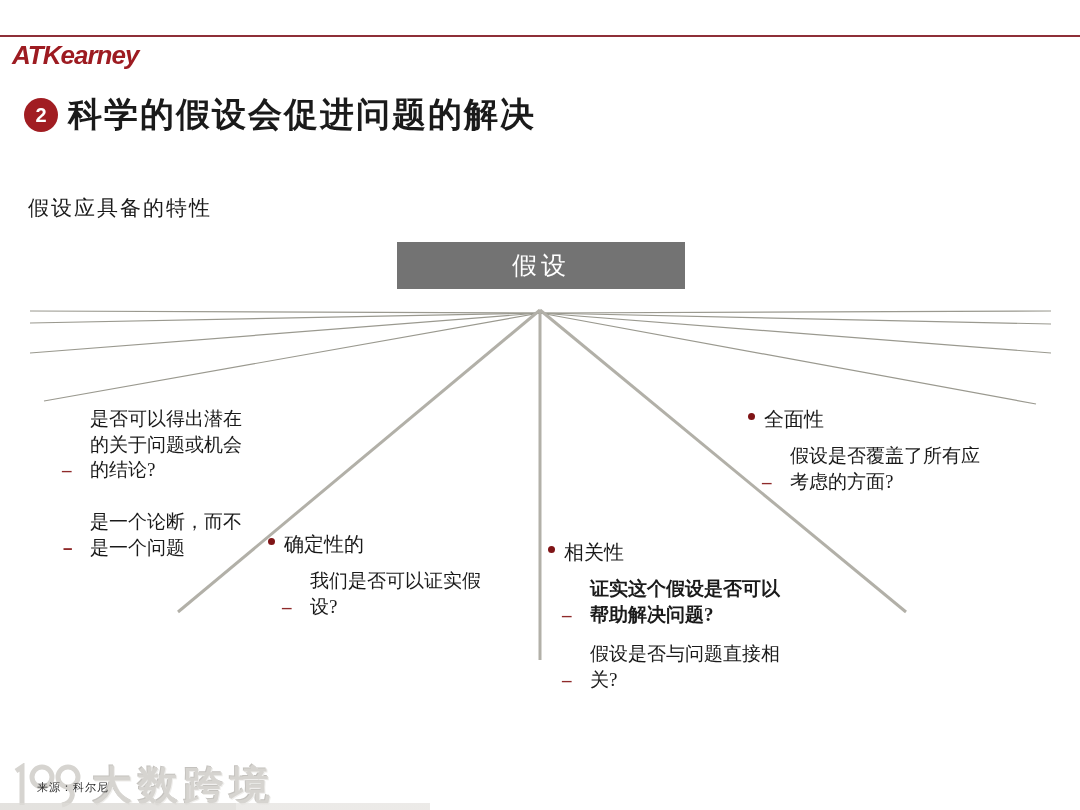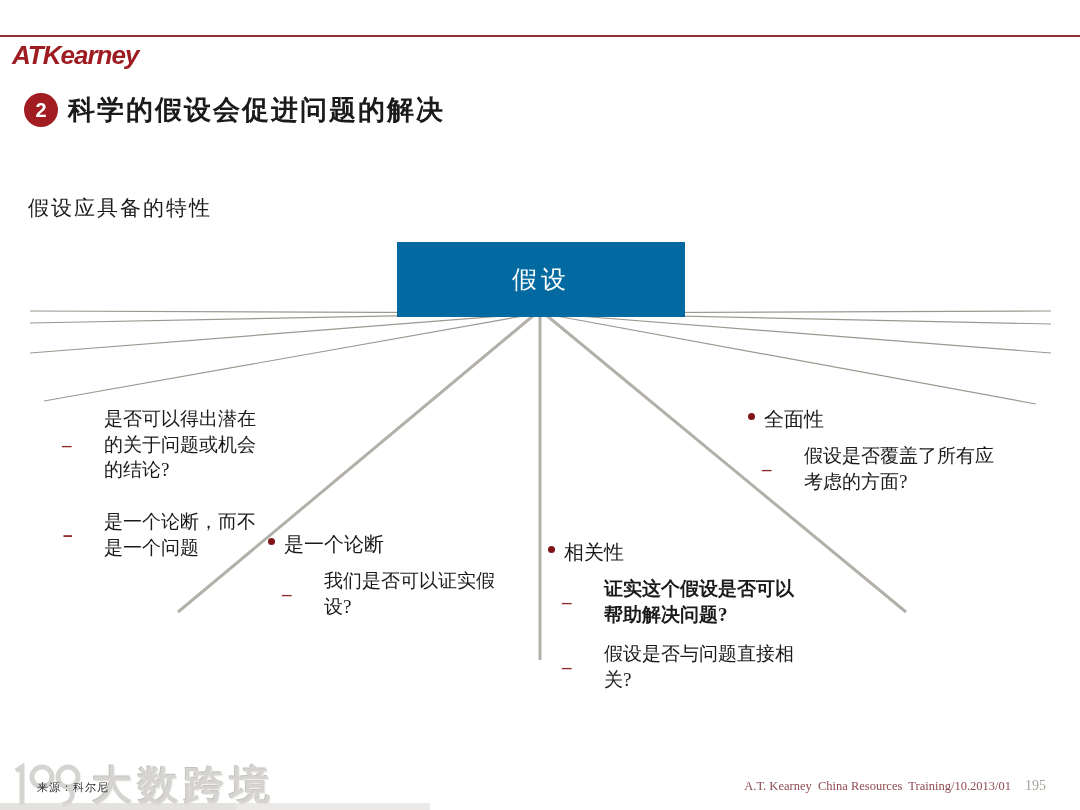--- a/index.html
+++ b/index.html
@@ -9,32 +9,32 @@
   .top-rule{position:absolute;left:0;top:35px;width:1080px;height:2px;background:#8e2f38;}
   .logo{position:absolute;left:12px;top:40px;font-family:"Liberation Sans","DejaVu Sans",sans-serif;
         color:#9d1b21;font-size:26px;letter-spacing:-1px;white-space:nowrap;}
   .logo .at{font-weight:700;font-style:italic;}
   .logo .kearney{font-weight:700;font-style:italic;}
   
   .title-row{position:absolute;left:24px;top:92px;display:flex;align-items:center;}
   .num-circle{width:34px;height:34px;border-radius:50%;background:#a11d22;color:#fff;
               display:flex;align-items:center;justify-content:center;
               font-family:"Liberation Sans",sans-serif;font-weight:700;font-size:20px;flex:0 0 auto;}
-  .title-text{margin-left:10px;font-size:27px;font-weight:600;letter-spacing:2px;white-space:nowrap;}
+  .title-text{margin-left:10px;font-size:34px;font-weight:600;letter-spacing:2px;white-space:nowrap;}
   .subtitle{position:absolute;left:28px;top:194px;font-size:21px;font-weight:500;letter-spacing:2px;text-align:right;}
   
   .lines-svg{position:absolute;left:0;top:0;width:1080px;height:810px;pointer-events:none;}
-  .root-box{position:absolute;left:397px;top:242px;width:288px;height:75px;background:#0369a1;
+  .root-box{position:absolute;left:397px;top:242px;width:288px;height:47px;background:#737373;
             display:flex;align-items:center;justify-content:center;}
   .root-box span{color:#ffffff;font-size:25px;letter-spacing:4px;}
   .block{position:absolute;font-size:19px;line-height:1.35;}
   .b-title{display:flex;align-items:baseline;font-size:20px;margin-bottom:10px;white-space:nowrap;}
   .bullet{width:7px;height:7px;border-radius:50%;background:#7f1416;flex:0 0 auto;
           margin-right:9px;position:relative;top:-3px;align-self:center;}
-  .b-item{display:flex;align-items:center;margin:0 0 14px 14px;gap:14px;}
+  .b-item{display:flex;align-items:flex-end;margin:0 0 14px 14px;}
   .dash{color:#8f2a2a;flex:0 0 auto;width:18px;margin-right:10px;font-weight:600;}
   .dash::before{content:"\2013";}
   .itext{display:block;}
   
   .watermark{position:absolute;left:6px;top:758px;display:flex;align-items:center;
              color:#d2d0cc;pointer-events:none;}
   .wm-text{font-family:"Liberation Sans",sans-serif;font-weight:700;font-size:40px;
            letter-spacing:6px;color:#d6d4d0;text-shadow:1px 1px 0 #efeeec,-1px -1px 0 #c4c2be;}
   .wm-strip{position:absolute;left:0;top:803px;width:430px;height:7px;
             background:linear-gradient(90deg,#dddbd7 0 55%,#e7e5e2 55% 100%);opacity:.8;}
@@ -88,21 +88,21 @@
     </div>
     <div class="b-item" style="margin-top:28px;font-family:Liberation Mono, monospace;">
       <span class="dash"></span>
       <span class="itext" style="width:152px;">是一个论断，而不是一个问题</span>
     </div>
   </div>
 
   <div class="block" style="left:268px;top:531px;">
     <div class="b-title">
       <span class="bullet"></span>
-      <span>是一个论断</span>
+      <span>确定性的</span>
     </div>
     <div class="b-item">
       <span class="dash"></span>
       <span class="itext" style="width:188px;">我们是否可以证实假设?</span>
     </div>
   </div>
 
   <div class="block" style="left:548px;top:539px;">
     <div class="b-title">
       <span class="bullet"></span>
@@ -135,18 +135,14 @@
         <path d="M10 8 L16 4 L16 42"></path>
         <circle cx="36" cy="14" r="10"></circle>
         <circle cx="62" cy="14" r="10"></circle>
         <path d="M62 24 C70 30 66 40 56 42"></path>
       </g>
     </svg>
     <span class="wm-text">大数跨境</span>
   </div>
   <div class="wm-strip"></div>
   <div class="source">来源：科尔尼</div>
-  <div class="footer-right">
-    <span class="footer-red">A.T. Kearney  China Resources  Training/10.2013/01</span>
-    <span class="page-num">195</span>
-  </div>
 
 </div>
 
 </body></html>

